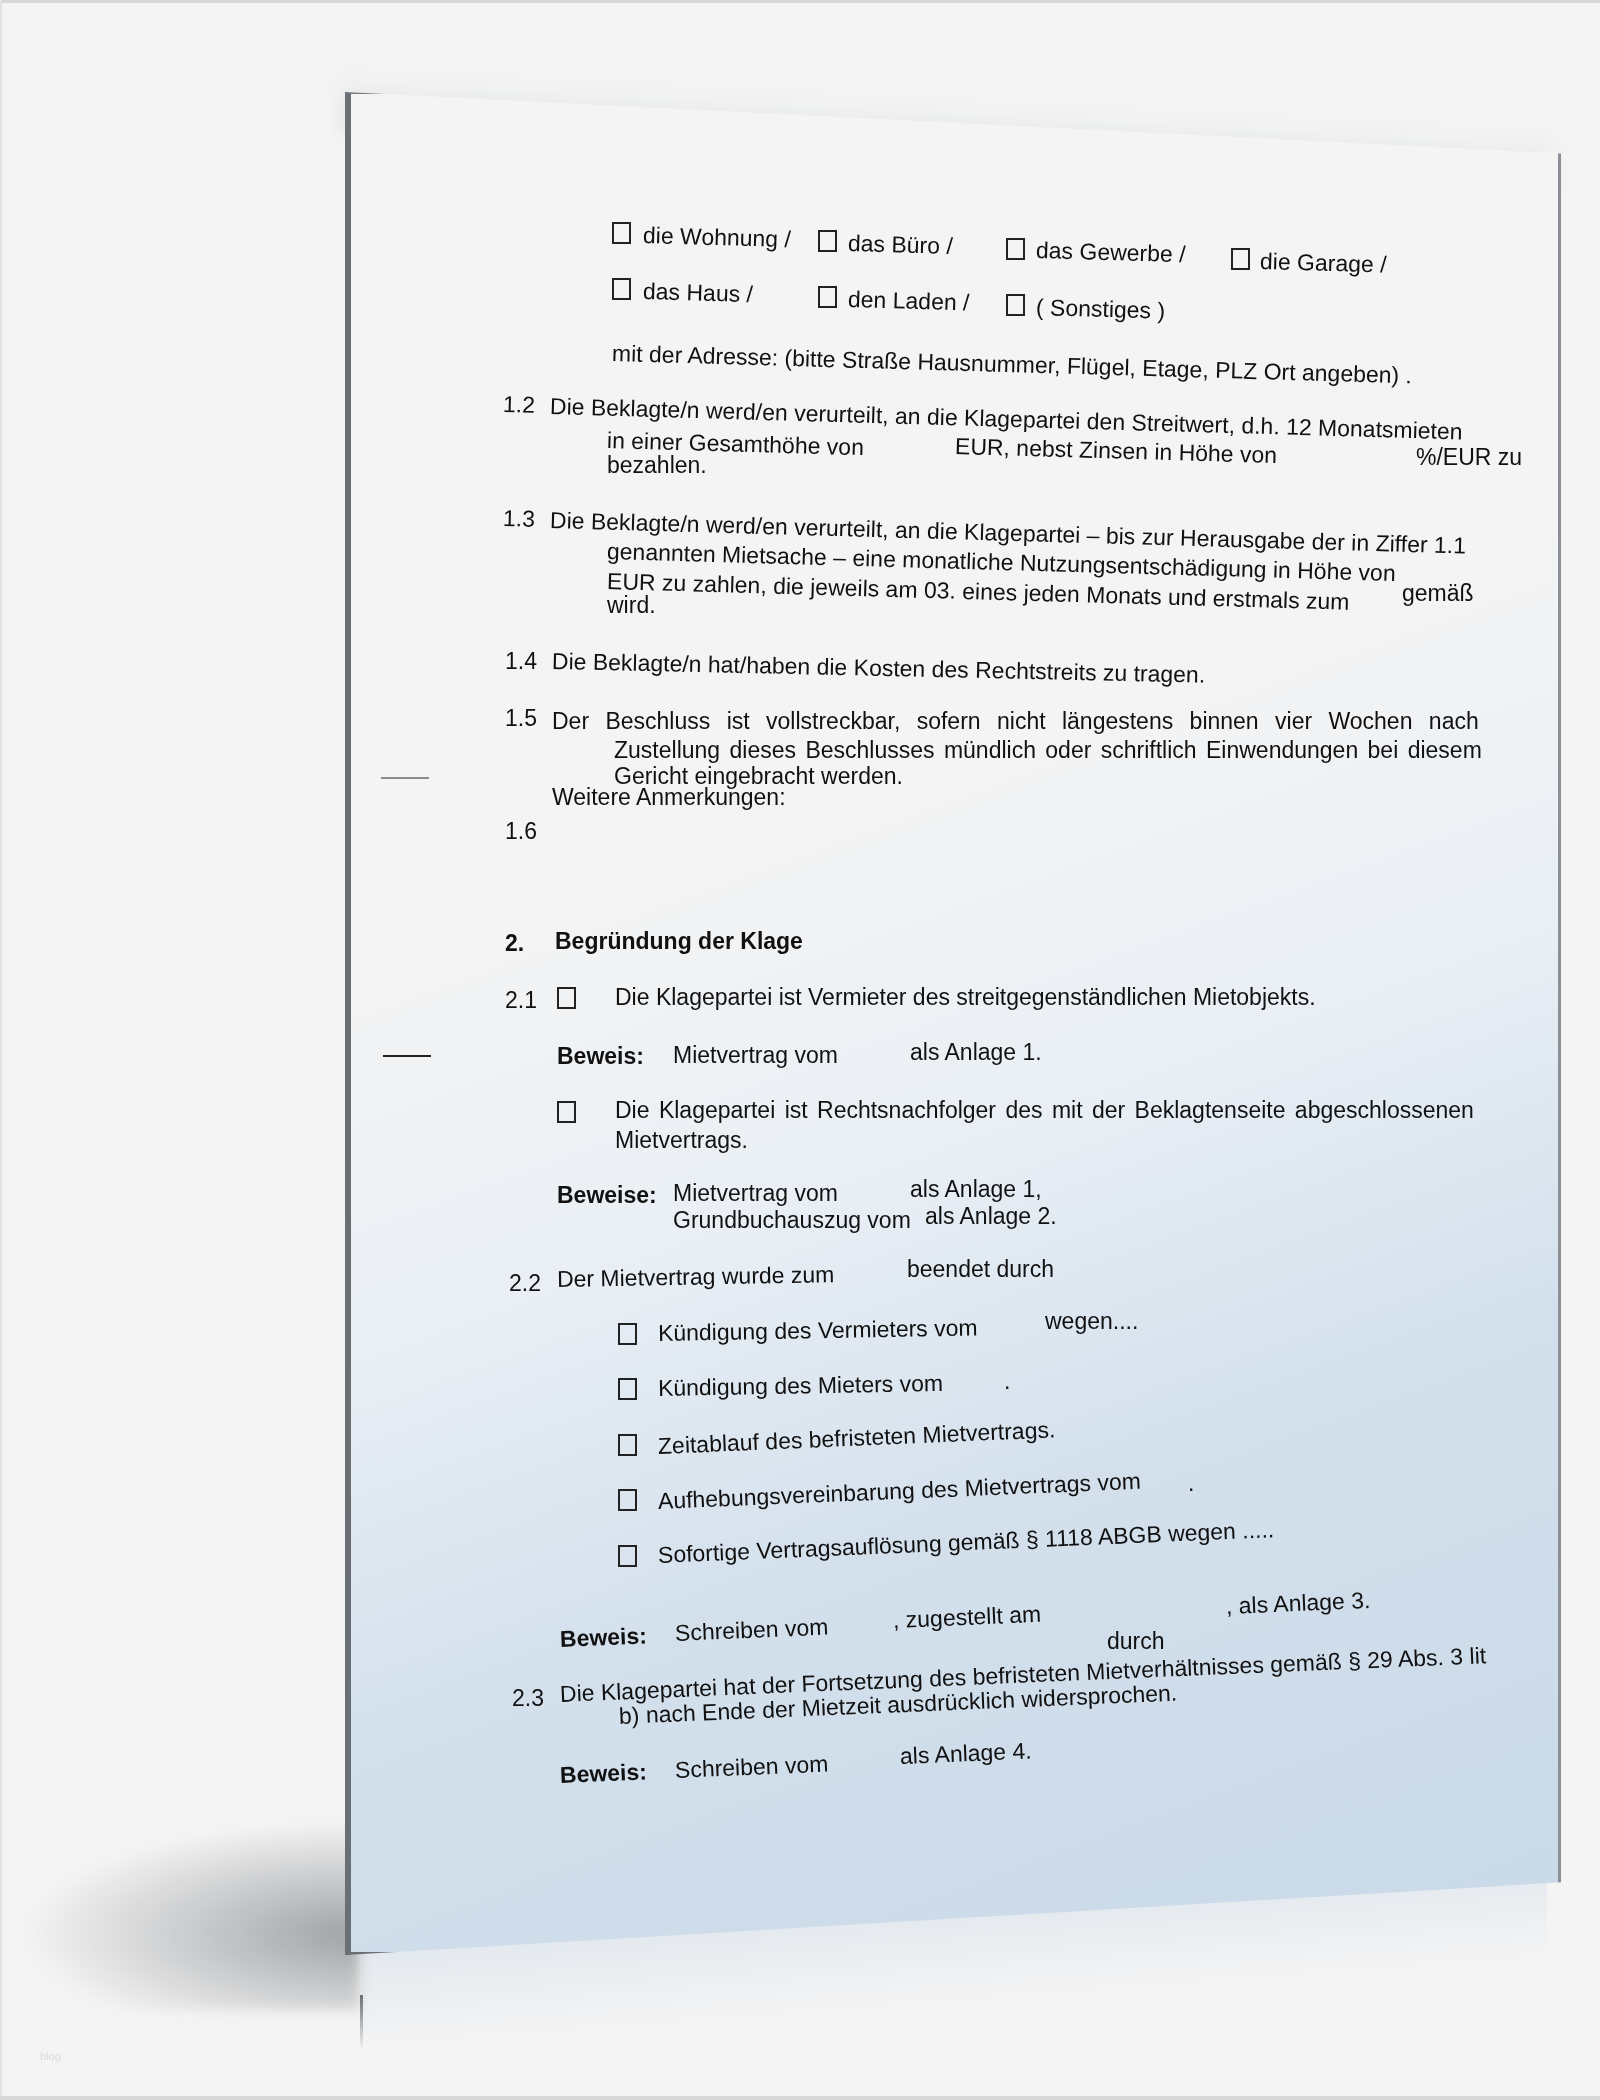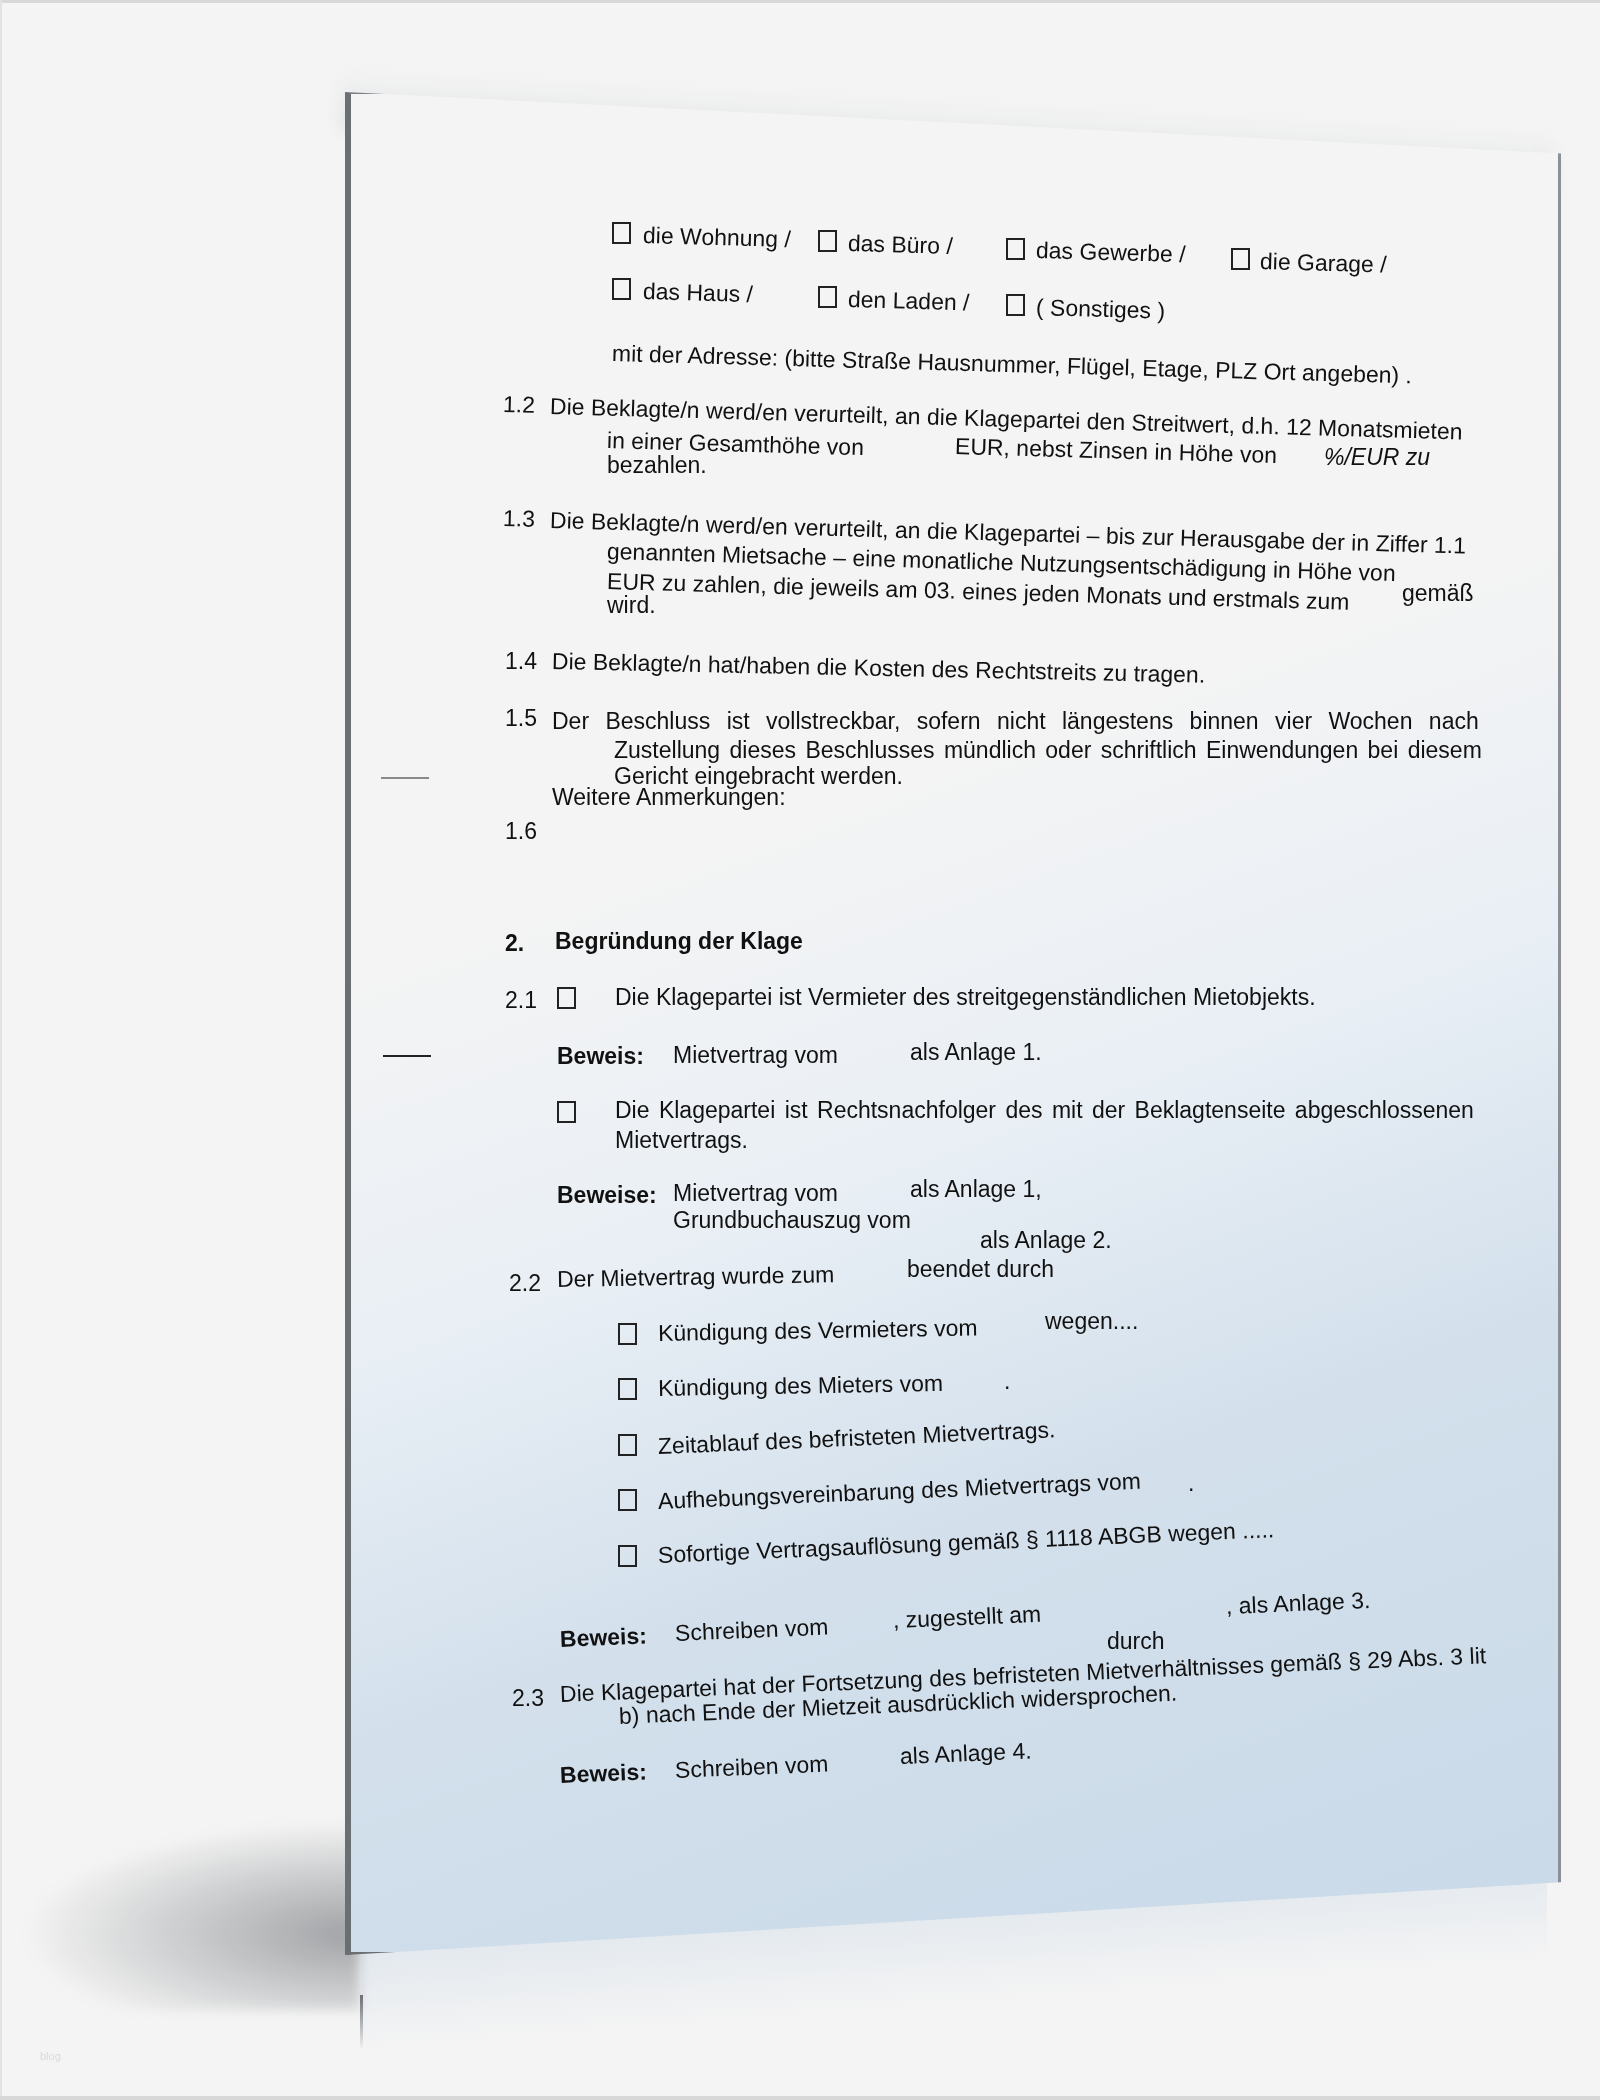--- a/index.html
+++ b/index.html
@@ -91,21 +91,21 @@
   <span class="txt tilt1" style="left:1036px;top:294px;">( Sonstiges )</span>
 </div>
 
 <span class="txt tilt1" style="left:612px;top:340px;">mit der Adresse: (bitte Straße Hausnummer, Flügel, Etage, PLZ Ort angeben) .</span>
 
 <div>
   <span class="txt tilt1" style="left:503px;top:391px;">1.2</span>
   <span class="txt tilt1" style="left:550px;top:393px;">Die Beklagte/n werd/en verurteilt, an die Klagepartei den Streitwert, d.h. 12 Monatsmieten</span>
   <span class="txt tilt1" style="left:607px;top:427px;">in einer Gesamthöhe von</span>
   <span class="txt tilt1" style="left:955px;top:433px;">EUR, nebst Zinsen in Höhe von</span>
-  <span class="txt" style="left:1324px;top:444px;font-style:italic;">%/EUR zu</span>
+  <span class="txt" style="left:1416px;top:444px;">%/EUR zu</span>
   <span class="txt" style="left:607px;top:452px;text-align:right;">bezahlen.</span>
 </div>
 
 <div>
   <span class="txt tilt1" style="left:503px;top:505px;">1.3</span>
   <span class="txt tilt1" style="left:550px;top:507px;">Die Beklagte/n werd/en verurteilt, an die Klagepartei – bis zur Herausgabe der in Ziffer 1.1</span>
   <span class="txt tilt1" style="left:607px;top:538px;">genannten Mietsache – eine monatliche Nutzungsentschädigung in Höhe von</span>
   <span class="txt tilt1" style="left:607px;top:568px;">EUR zu zahlen, die jeweils am 03. eines jeden Monats und erstmals zum</span>
   <span class="txt" style="left:1402px;top:580px;">gemäß</span>
   <span class="txt" style="left:607px;top:592px;">wird.</span>
@@ -143,21 +143,21 @@
   <span class="txt" style="left:910px;top:1039px;">als Anlage 1.</span>
 
   <div class="cb" style="left:557px;top:1101px;"></div>
   <span class="txt" style="left:615px;top:1097px;word-spacing:3px;">Die Klagepartei ist Rechtsnachfolger des mit der Beklagtenseite abgeschlossenen</span>
   <span class="txt" style="left:615px;top:1127px;">Mietvertrags.</span>
 
   <span class="txt b" style="left:557px;top:1182px;">Beweise:</span>
   <span class="txt" style="left:673px;top:1180px;">Mietvertrag vom</span>
   <span class="txt" style="left:910px;top:1176px;">als Anlage 1,</span>
   <span class="txt" style="left:673px;top:1207px;">Grundbuchauszug vom</span>
-  <span class="txt" style="left:980px;top:1203px;margin-top:24px;">als Anlage 2.</span>
+  <span class="txt" style="left:925px;top:1203px;">als Anlage 2.</span>
 </div>
 
 <div>
   <span class="txt" style="left:509px;top:1270px;">2.2</span>
   <span class="txt tilt3" style="left:557px;top:1266px;">Der Mietvertrag wurde zum</span>
   <span class="txt" style="left:907px;top:1256px;">beendet durch</span>
 
   <div class="cb" style="left:618px;top:1323px;"></div>
   <span class="txt tilt3" style="left:658px;top:1320px;">Kündigung des Vermieters vom</span>
   <span class="txt" style="left:1045px;top:1308px;">wegen....</span>

